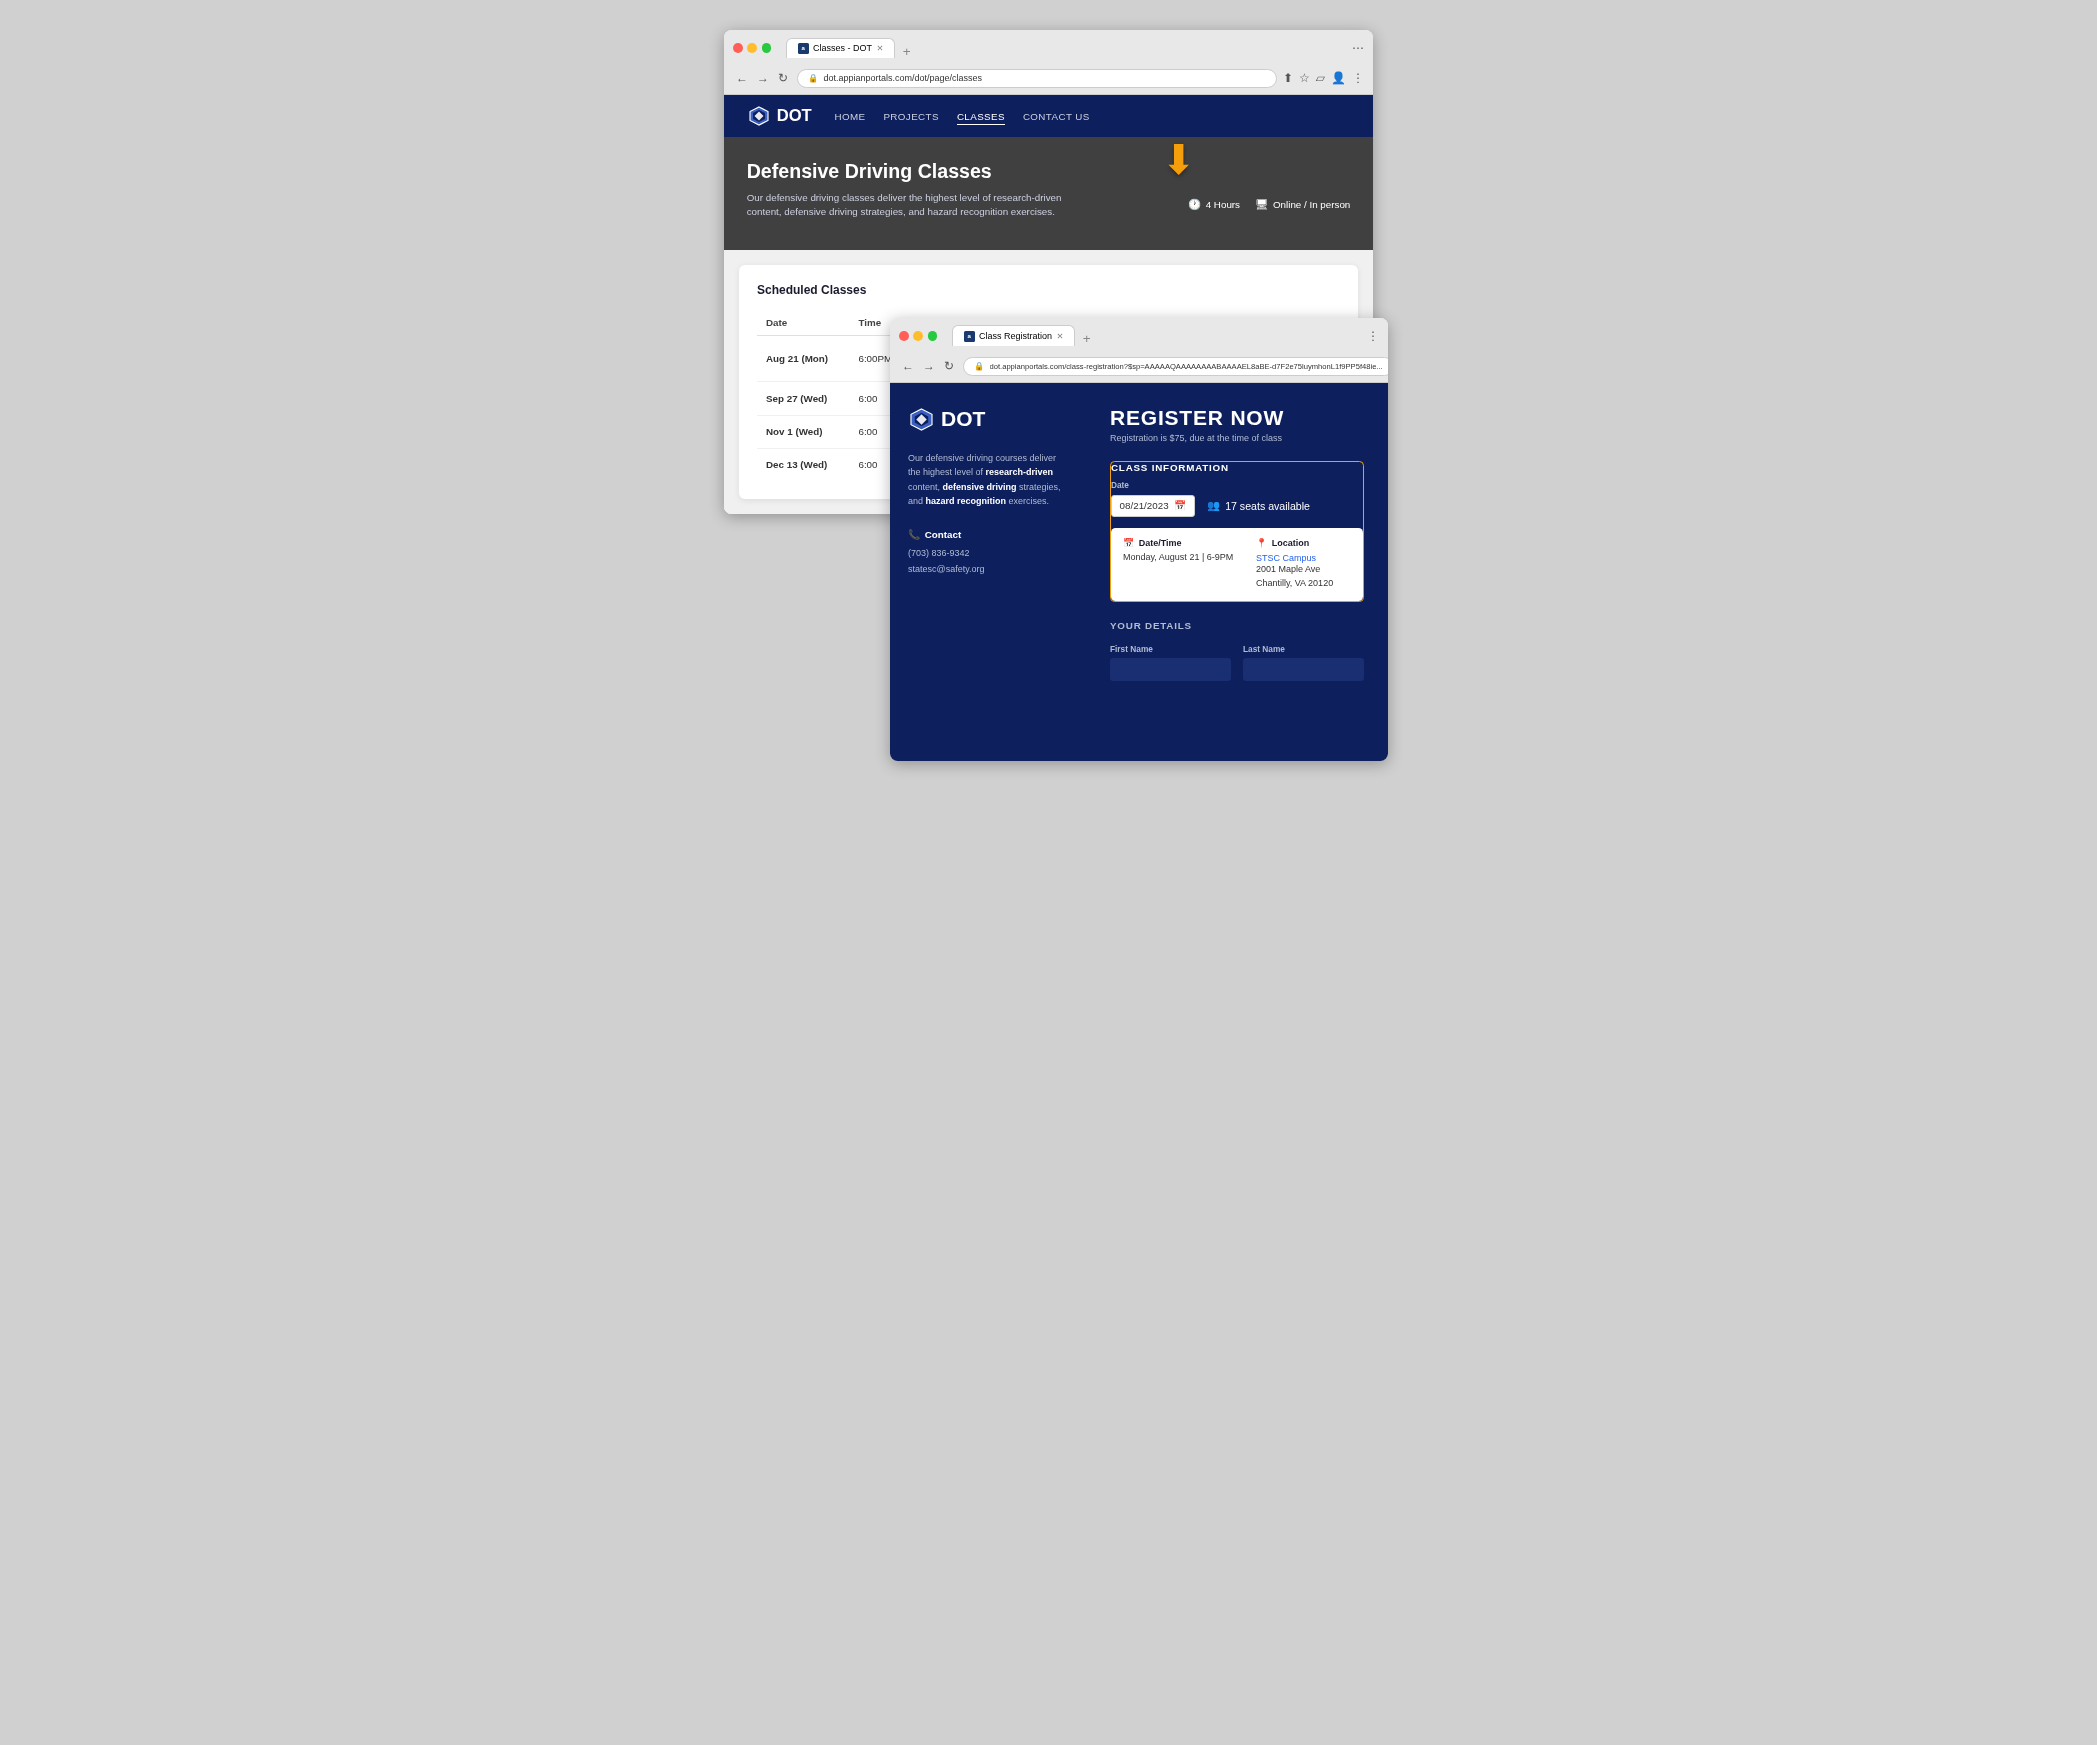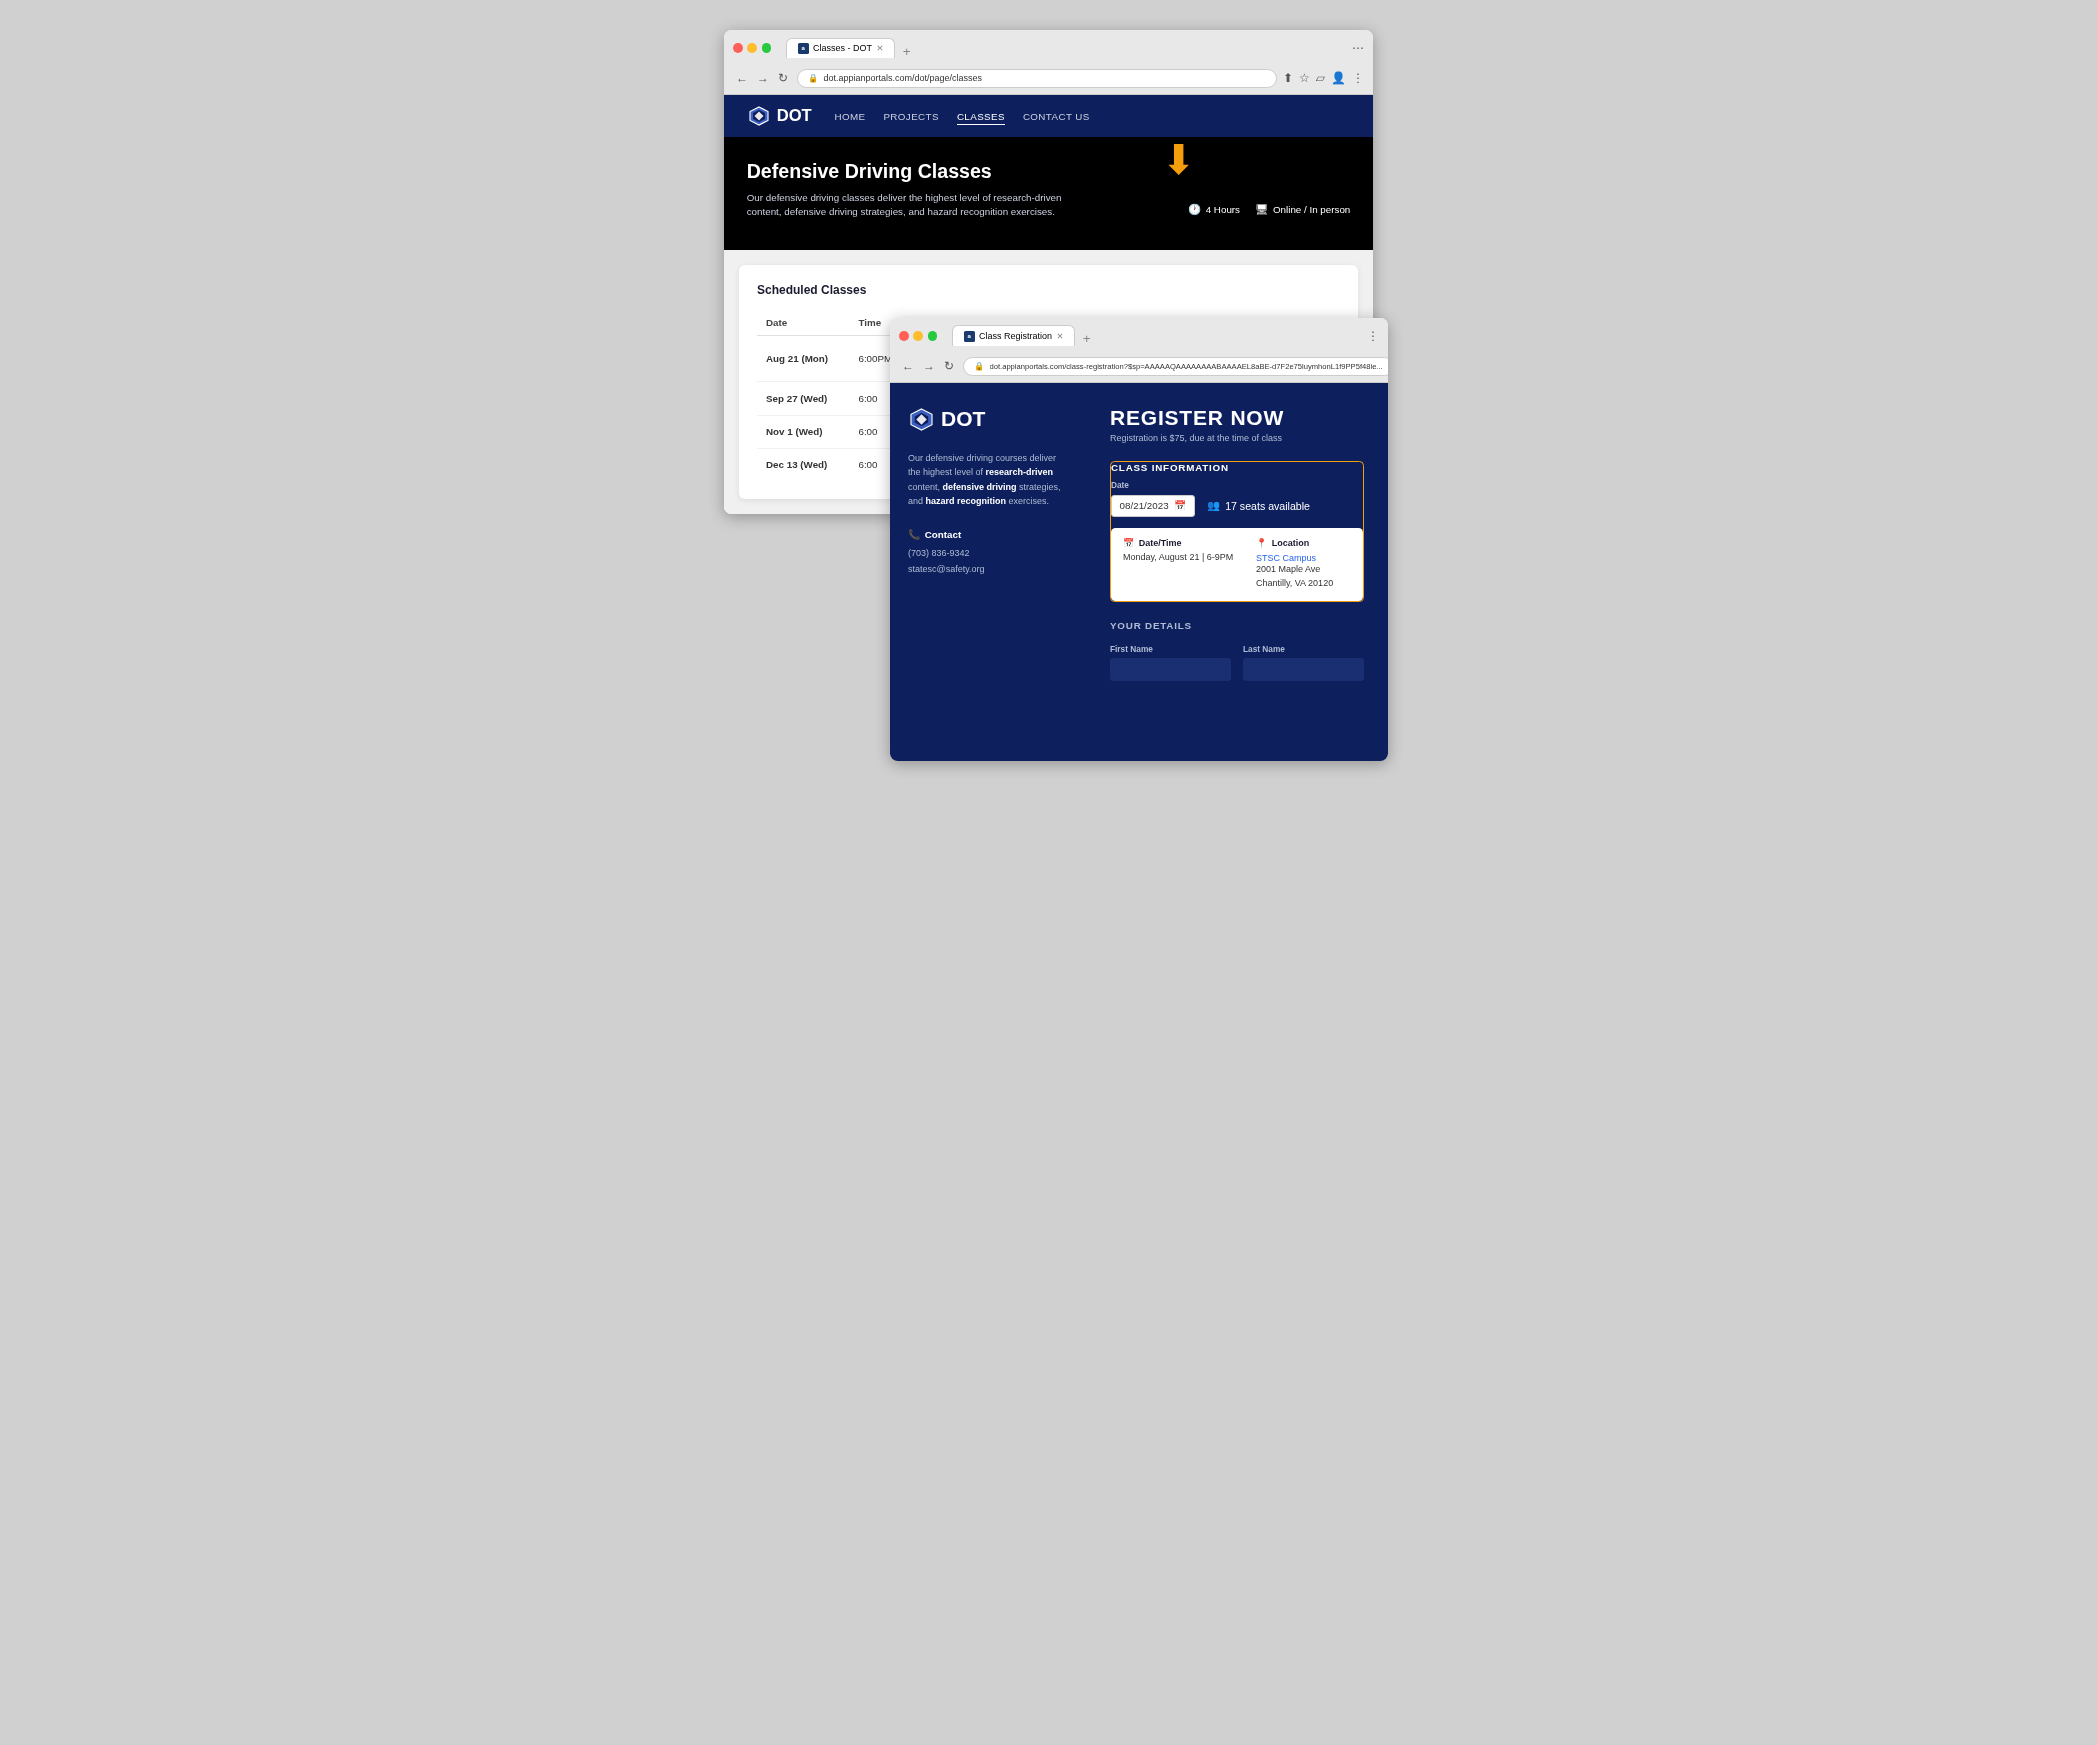--- a/index.html
+++ b/index.html
@@ -187,35 +187,35 @@
     }
 
     .nav-links li a.active {
       color: white;
       border-bottom: 1.5px solid white;
       padding-bottom: 1.5px;
     }
 
     
     .hero {
-      background: #000000;
+      background: #404040;
       padding: 22.7px 22.7px 30px;
       color: white;
     }
 
     .hero h1 {
       font-size: 19.6px;
       font-weight: 800;
       margin-bottom: 7.6px;
     }
 
     .hero-content {
       display: flex;
       justify-content: space-between;
-      align-items: center;
+      align-items: flex-start;
     }
 
     .hero-text {
       max-width: 317px;
       font-size: 9.8px;
       color: #ccd0e0;
       line-height: 1.5;
     }
 
     .hero-badges {

